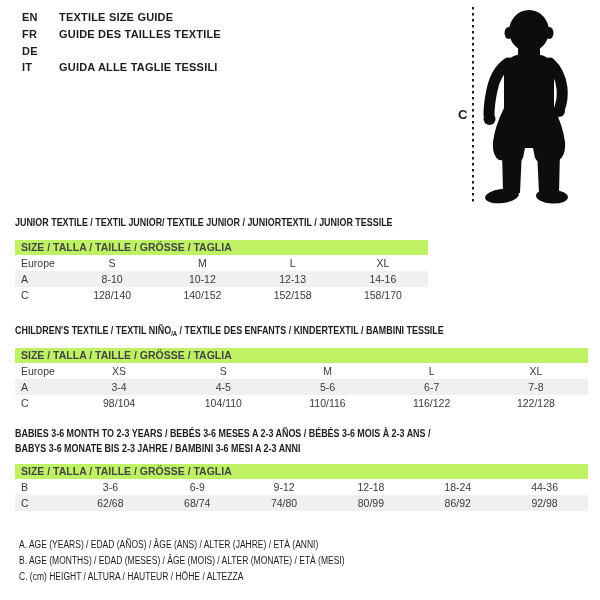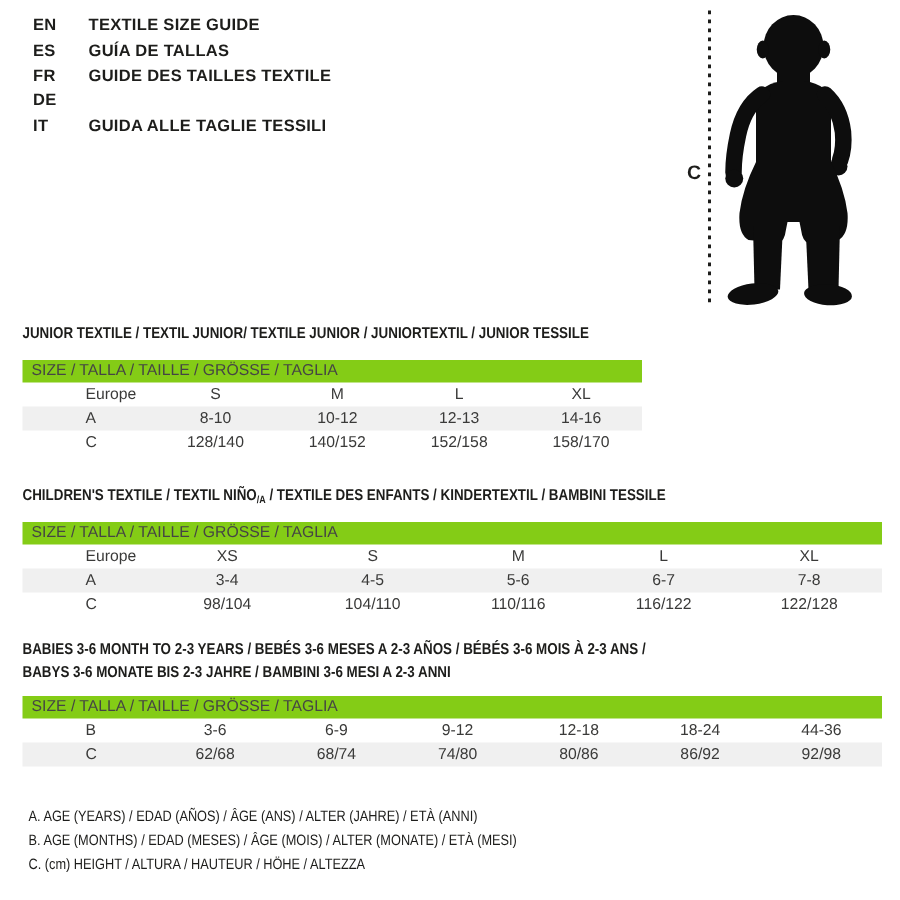--- a/index.html
+++ b/index.html
@@ -17,44 +17,40 @@
   
   .figure-wrap{position:absolute;left:450px;top:0;width:150px;height:210px;}
 
   
   .sec-heading{position:absolute;left:15px;font-size:10.5px;font-weight:700;white-space:nowrap;}
   .squeeze{display:inline-block;transform:scaleX(.85);transform-origin:0 50%;white-space:nowrap;}
   .sub{font-size:7px;position:relative;top:2px;}
 
   
   .s-table{position:absolute;left:15px;font-size:10.5px;color:#3a3a39;}
-  .t-head{height:15px;line-height:15px;background:#84cc16;color:#454544;
-          padding-left:6px;box-sizing:border-box;white-space:nowrap;}
+  .t-head{height:15px;line-height:15px;background:#bef264;color:#454544;
+          padding-left:6px;box-sizing:border-box;white-space:nowrap;font-weight:bold;}
   .t-row{display:flex;height:16px;align-items:center;}
   .t-row.shaded{background:#f0f0f0;}
-  .t-label{width:52px;padding-left:6px;box-sizing:border-box;margin-left:36px;}
+  .t-label{width:52px;padding-left:6px;box-sizing:border-box;}
   .t-cell{flex:1;text-align:center;}
 
   
   .footnotes{position:absolute;left:19px;top:537px;font-size:10px;font-weight:400;}
   .footnote{height:16px;line-height:16px;white-space:nowrap;}
 </style>
 </head>
 <body>
 
 <div class="canvas">
 
   <div class="lang-block">
     <div class="lang-row">
       <span class="lang-code">EN</span>
       <span class="lang-label">TEXTILE SIZE GUIDE</span>
-    </div>
-    <div class="lang-row">
-      <span class="lang-code">ES</span>
-      <span class="lang-label">GUÍA DE TALLAS</span>
     </div>
     <div class="lang-row">
       <span class="lang-code">FR</span>
       <span class="lang-label">GUIDE DES TAILLES TEXTILE</span>
     </div>
     <div class="lang-row">
       <span class="lang-code">DE</span>
     </div>
     <div class="lang-row">
       <span class="lang-code">IT</span>
@@ -157,21 +153,21 @@
       <span class="t-cell">9-12</span>
       <span class="t-cell">12-18</span>
       <span class="t-cell">18-24</span>
       <span class="t-cell">44-36</span>
     </div>
     <div class="t-row shaded">
       <span class="t-label">C</span>
       <span class="t-cell">62/68</span>
       <span class="t-cell">68/74</span>
       <span class="t-cell">74/80</span>
-      <span class="t-cell">80/86</span>
+      <span class="t-cell">80/99</span>
       <span class="t-cell">86/92</span>
       <span class="t-cell">92/98</span>
     </div>
   </div>
 
   <div class="footnotes">
     <div class="footnote"><span class="squeeze">A. AGE (YEARS) / EDAD (AÑOS) / ÂGE (ANS) / ALTER (JAHRE) / ETÀ (ANNI)</span></div>
     <div class="footnote"><span class="squeeze">B. AGE (MONTHS) / EDAD (MESES) / ÂGE (MOIS) / ALTER (MONATE) / ETÀ (MESI)</span></div>
     <div class="footnote"><span class="squeeze">C. (cm) HEIGHT / ALTURA / HAUTEUR / HÖHE / ALTEZZA</span></div>
   </div>

